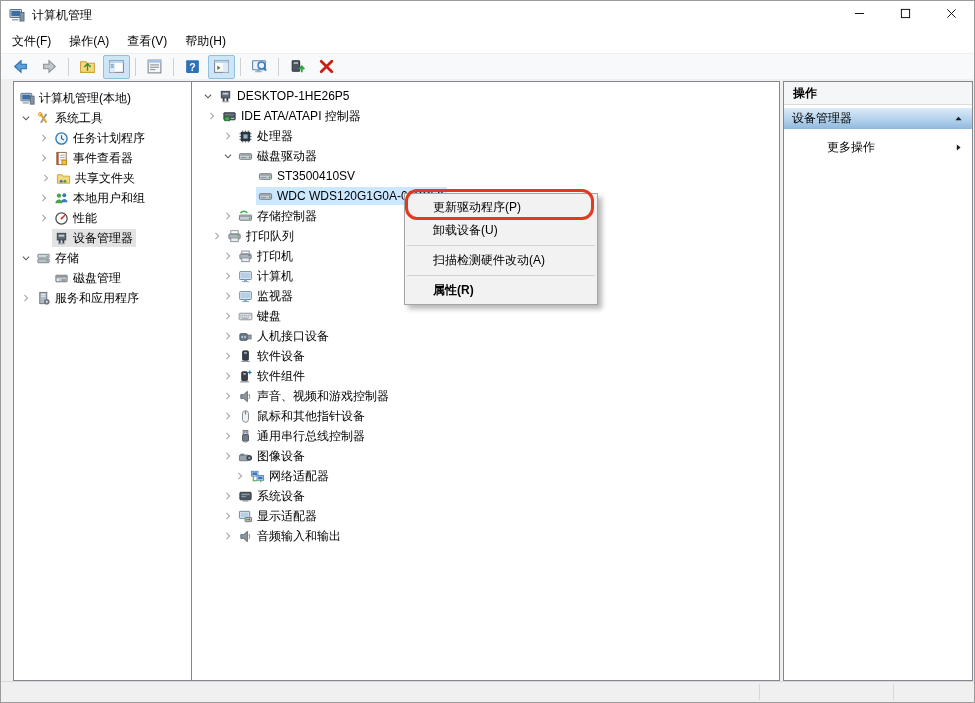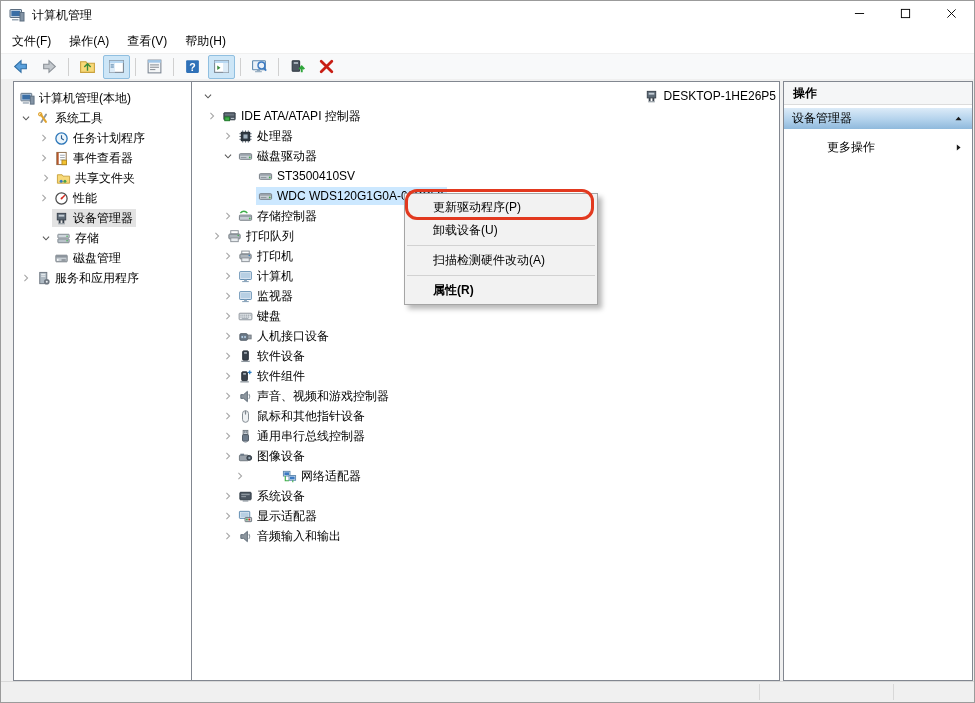--- a/index.html
+++ b/index.html
@@ -294,20 +294,38 @@
         </div>
         <div class="trow" style="padding-left: 22px;">
           <span class="chev">
             <svg viewBox="0 0 16 16">
               <path d="M6.2 4.5L9.8 8l-3.6 3.5" fill="none" stroke="#a6a6a6" stroke-width="1.2"></path>
             </svg>
           </span>
           <span class="hl">
             <span class="ticon">
               <svg viewBox="0 0 16 16">
+                <circle cx="5.3" cy="5" r="2.3" fill="#4aa34a"></circle>
+                <path d="M1.5 13c0-2.6 1.8-4 3.8-4s3.8 1.4 3.8 4z" fill="#4aa34a"></path>
+                <circle cx="11" cy="4.5" r="2.1" fill="#3a79c2"></circle>
+                <path d="M7.6 12c.2-2.3 1.6-3.6 3.4-3.6 1.9 0 3.3 1.4 3.5 3.6z" fill="#3a79c2"></path>
+              </svg>
+            </span>
+            <span class="tlabel">本地用户和组</span>
+          </span>
+        </div>
+        <div class="trow" style="padding-left: 22px;">
+          <span class="chev">
+            <svg viewBox="0 0 16 16">
+              <path d="M6.2 4.5L9.8 8l-3.6 3.5" fill="none" stroke="#a6a6a6" stroke-width="1.2"></path>
+            </svg>
+          </span>
+          <span class="hl">
+            <span class="ticon">
+              <svg viewBox="0 0 16 16">
                 <circle cx="8" cy="8" r="6" fill="#fff" stroke="#4a4a4a" stroke-width="1.3"></circle>
                 <line x1="8" y1="8" x2="11.6" y2="4.6" stroke="#d42a1e" stroke-width="1.6"></line>
                 <circle cx="8" cy="8" r="1" fill="#d42a1e"></circle>
               </svg>
             </span>
             <span class="tlabel">性能</span>
           </span>
         </div>
         <div class="trow" style="padding-left: 22px;">
           <span class="chev"></span>
@@ -317,21 +335,21 @@
                 <rect x="3.5" y="2.5" width="9" height="7" fill="#5d6a76" stroke="#39424c"></rect>
                 <rect x="5" y="4" width="6" height="2" fill="#c3ccd4"></rect>
                 <rect x="5" y="9.5" width="2" height="3.5" fill="#39424c"></rect>
                 <rect x="9" y="9.5" width="2" height="3.5" fill="#39424c"></rect>
                 <rect x="4.5" y="13" width="7" height="1.2" fill="#8d969e"></rect>
               </svg>
             </span>
             <span class="tlabel">设备管理器</span>
           </span>
         </div>
-        <div class="trow" style="padding-left: 4px; margin-left: 20px;">
+        <div class="trow" style="padding-left: 4px;">
           <span class="chev">
             <svg viewBox="0 0 16 16">
               <path d="M4.5 6.5L8 10l3.5-3.5" fill="none" stroke="#555" stroke-width="1.2"></path>
             </svg>
           </span>
           <span class="hl">
             <span class="ticon">
               <svg viewBox="0 0 16 16">
                 <rect x="2" y="3.5" width="12" height="4" rx="0.5" fill="#cfd6dc" stroke="#7d858d"></rect>
                 <rect x="2" y="8.5" width="12" height="4" rx="0.5" fill="#b9c2c9" stroke="#7d858d"></rect>
@@ -373,21 +391,21 @@
               </svg>
             </span>
             <span class="tlabel">服务和应用程序</span>
           </span>
         </div>
       </div>
   </div>
 
   <div class="panel" id="middle-panel">
     <div class="tree" id="device-tree">
-        <div class="trow" style="padding-left: 8px; justify-content: space-between;">
+        <div class="trow" style="padding-left: 8px;">
           <span class="chev">
             <svg viewBox="0 0 16 16">
               <path d="M4.5 6.5L8 10l3.5-3.5" fill="none" stroke="#555" stroke-width="1.2"></path>
             </svg>
           </span>
           <span class="hl">
             <span class="ticon">
               <svg viewBox="0 0 16 16">
                 <rect x="3.5" y="2.5" width="9" height="7" fill="#5d6a76" stroke="#39424c"></rect>
                 <rect x="5" y="4" width="6" height="2" fill="#c3ccd4"></rect>
@@ -728,21 +746,21 @@
               <svg viewBox="0 0 16 16">
                 <rect x="1.5" y="6.5" width="9.5" height="6" rx="0.8" fill="#9aa2ab" stroke="#6f777e"></rect>
                 <rect x="2.5" y="5" width="4" height="2" fill="#6d7b8a"></rect>
                 <circle cx="12" cy="9.5" r="2.6" fill="#4c5661" stroke="#2f3942"></circle>
                 <circle cx="12" cy="9.5" r="1.1" fill="#9fb0bd"></circle>
               </svg>
             </span>
             <span class="tlabel">图像设备</span>
           </span>
         </div>
-        <div class="trow" style="padding-left: 40px; gap: 32px;">
+        <div class="trow" style="padding-left: 40px;">
           <span class="chev">
             <svg viewBox="0 0 16 16">
               <path d="M6.2 4.5L9.8 8l-3.6 3.5" fill="none" stroke="#a6a6a6" stroke-width="1.2"></path>
             </svg>
           </span>
           <span class="hl">
             <span class="ticon">
               <svg viewBox="0 0 16 16">
                 <rect x="1.5" y="2.5" width="7" height="5" fill="#eaf1f8" stroke="#5b87ad"></rect>
                 <rect x="2.5" y="3.5" width="5" height="3" fill="#3a79c2"></rect>

